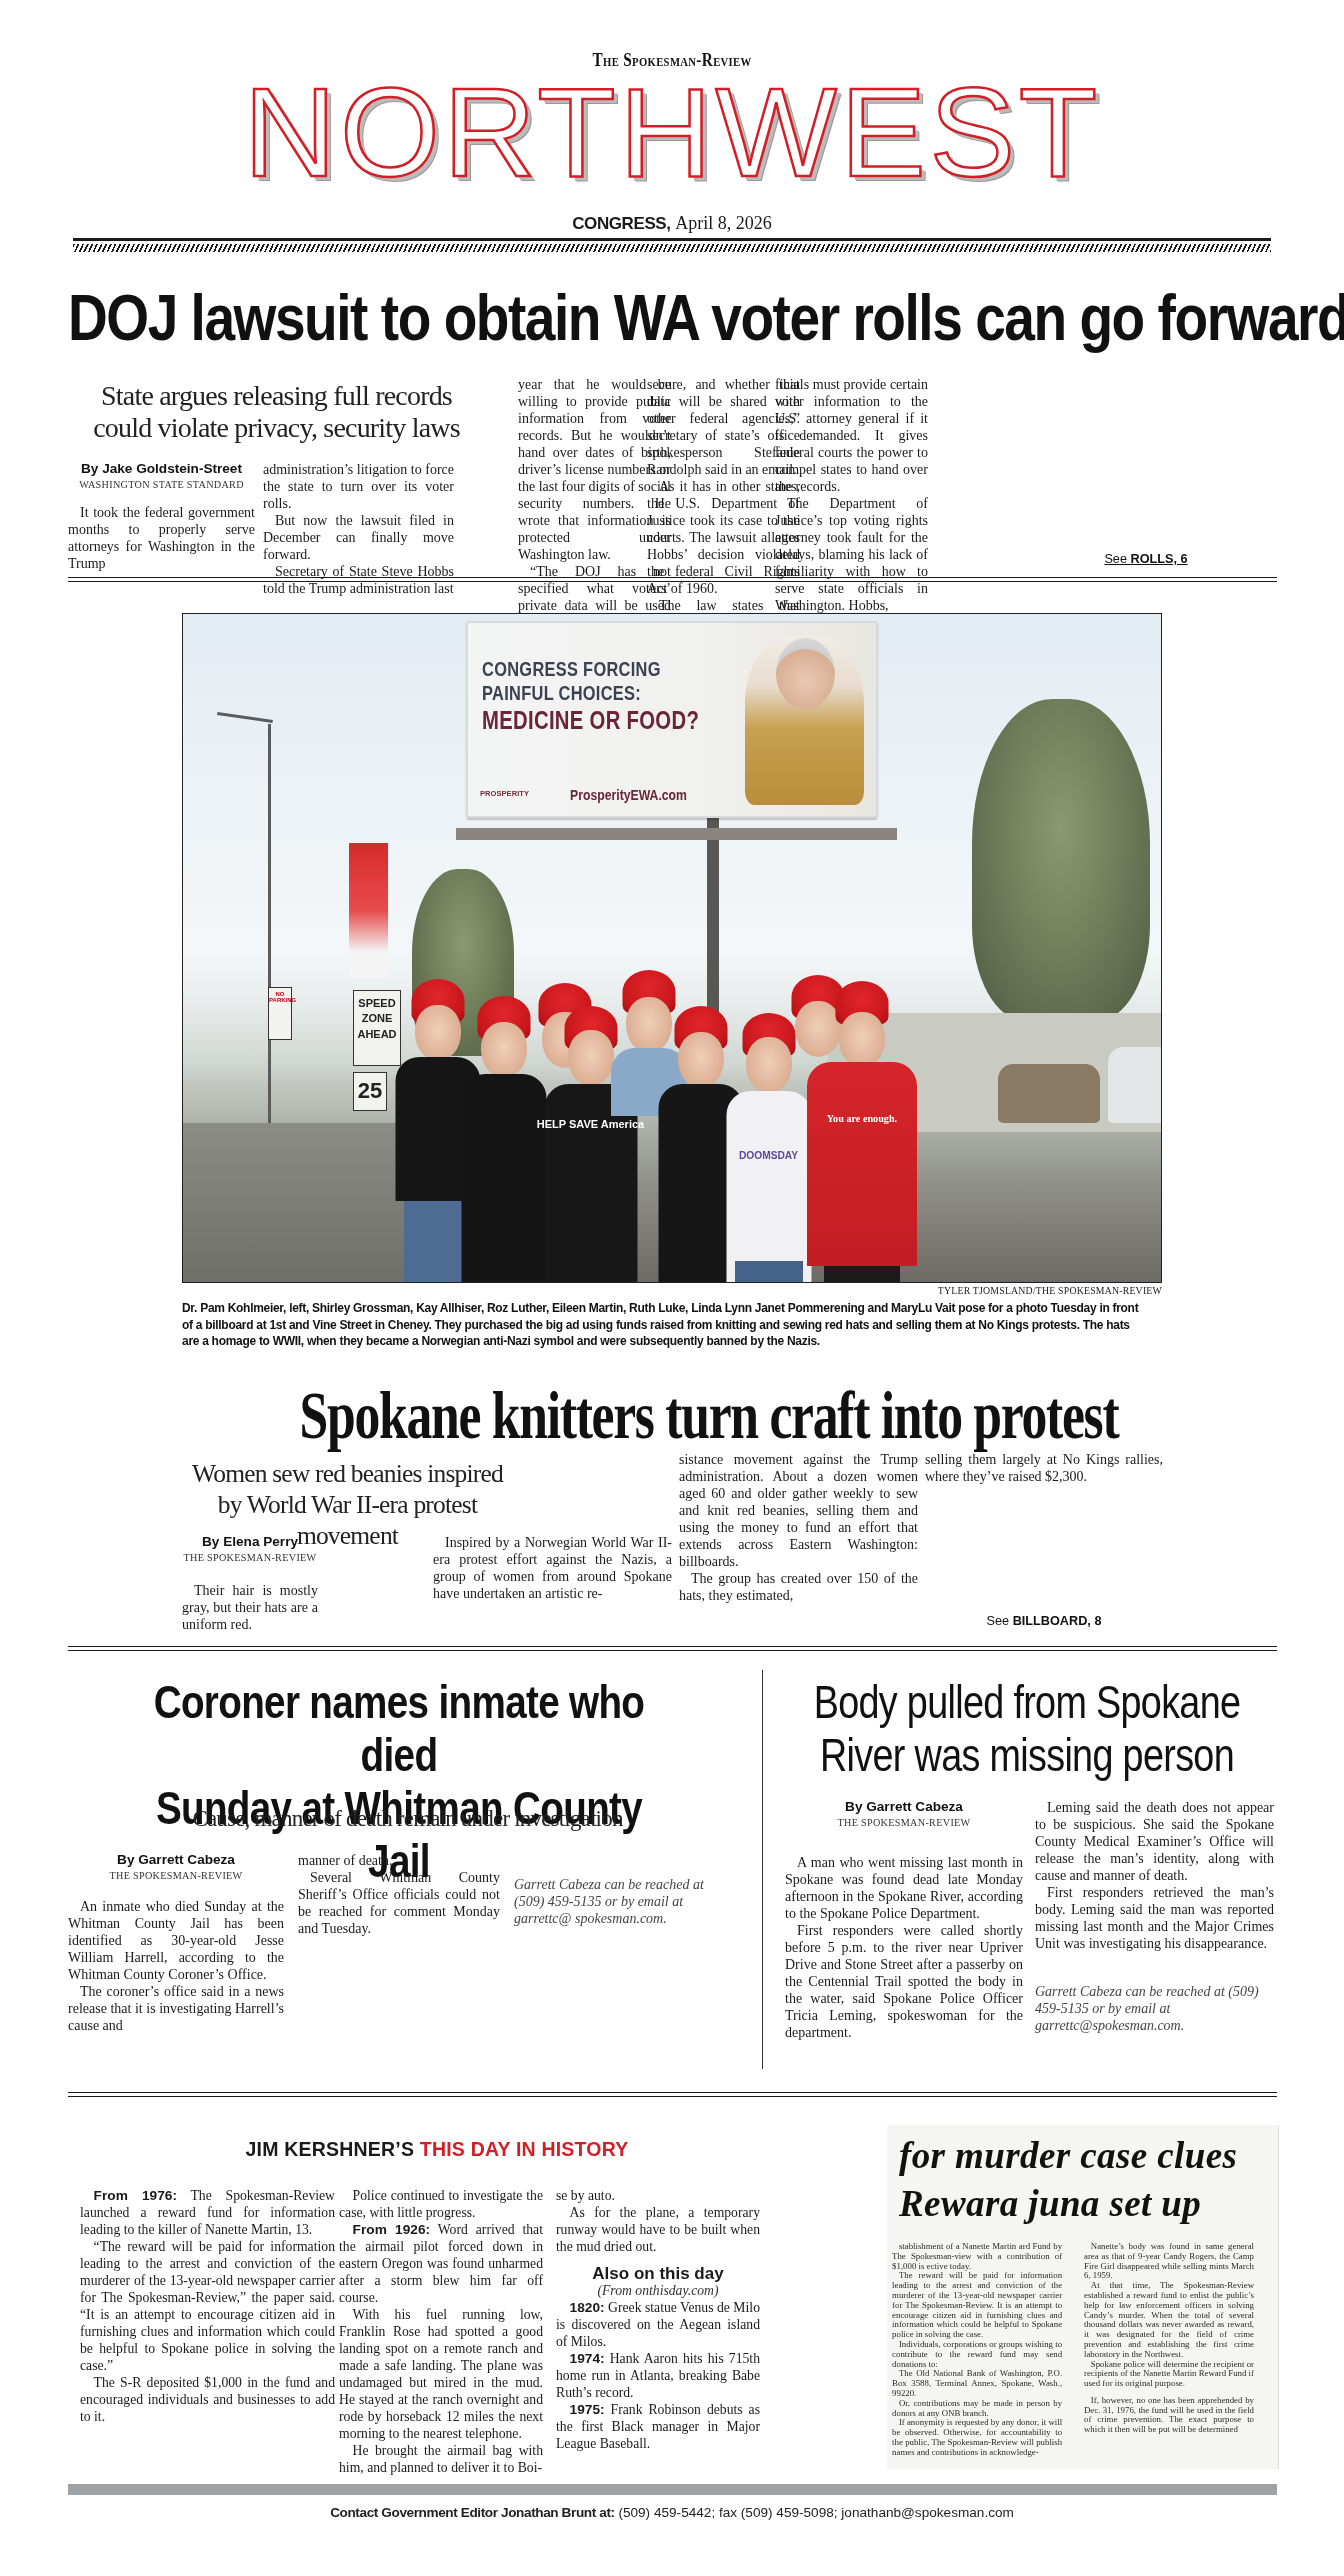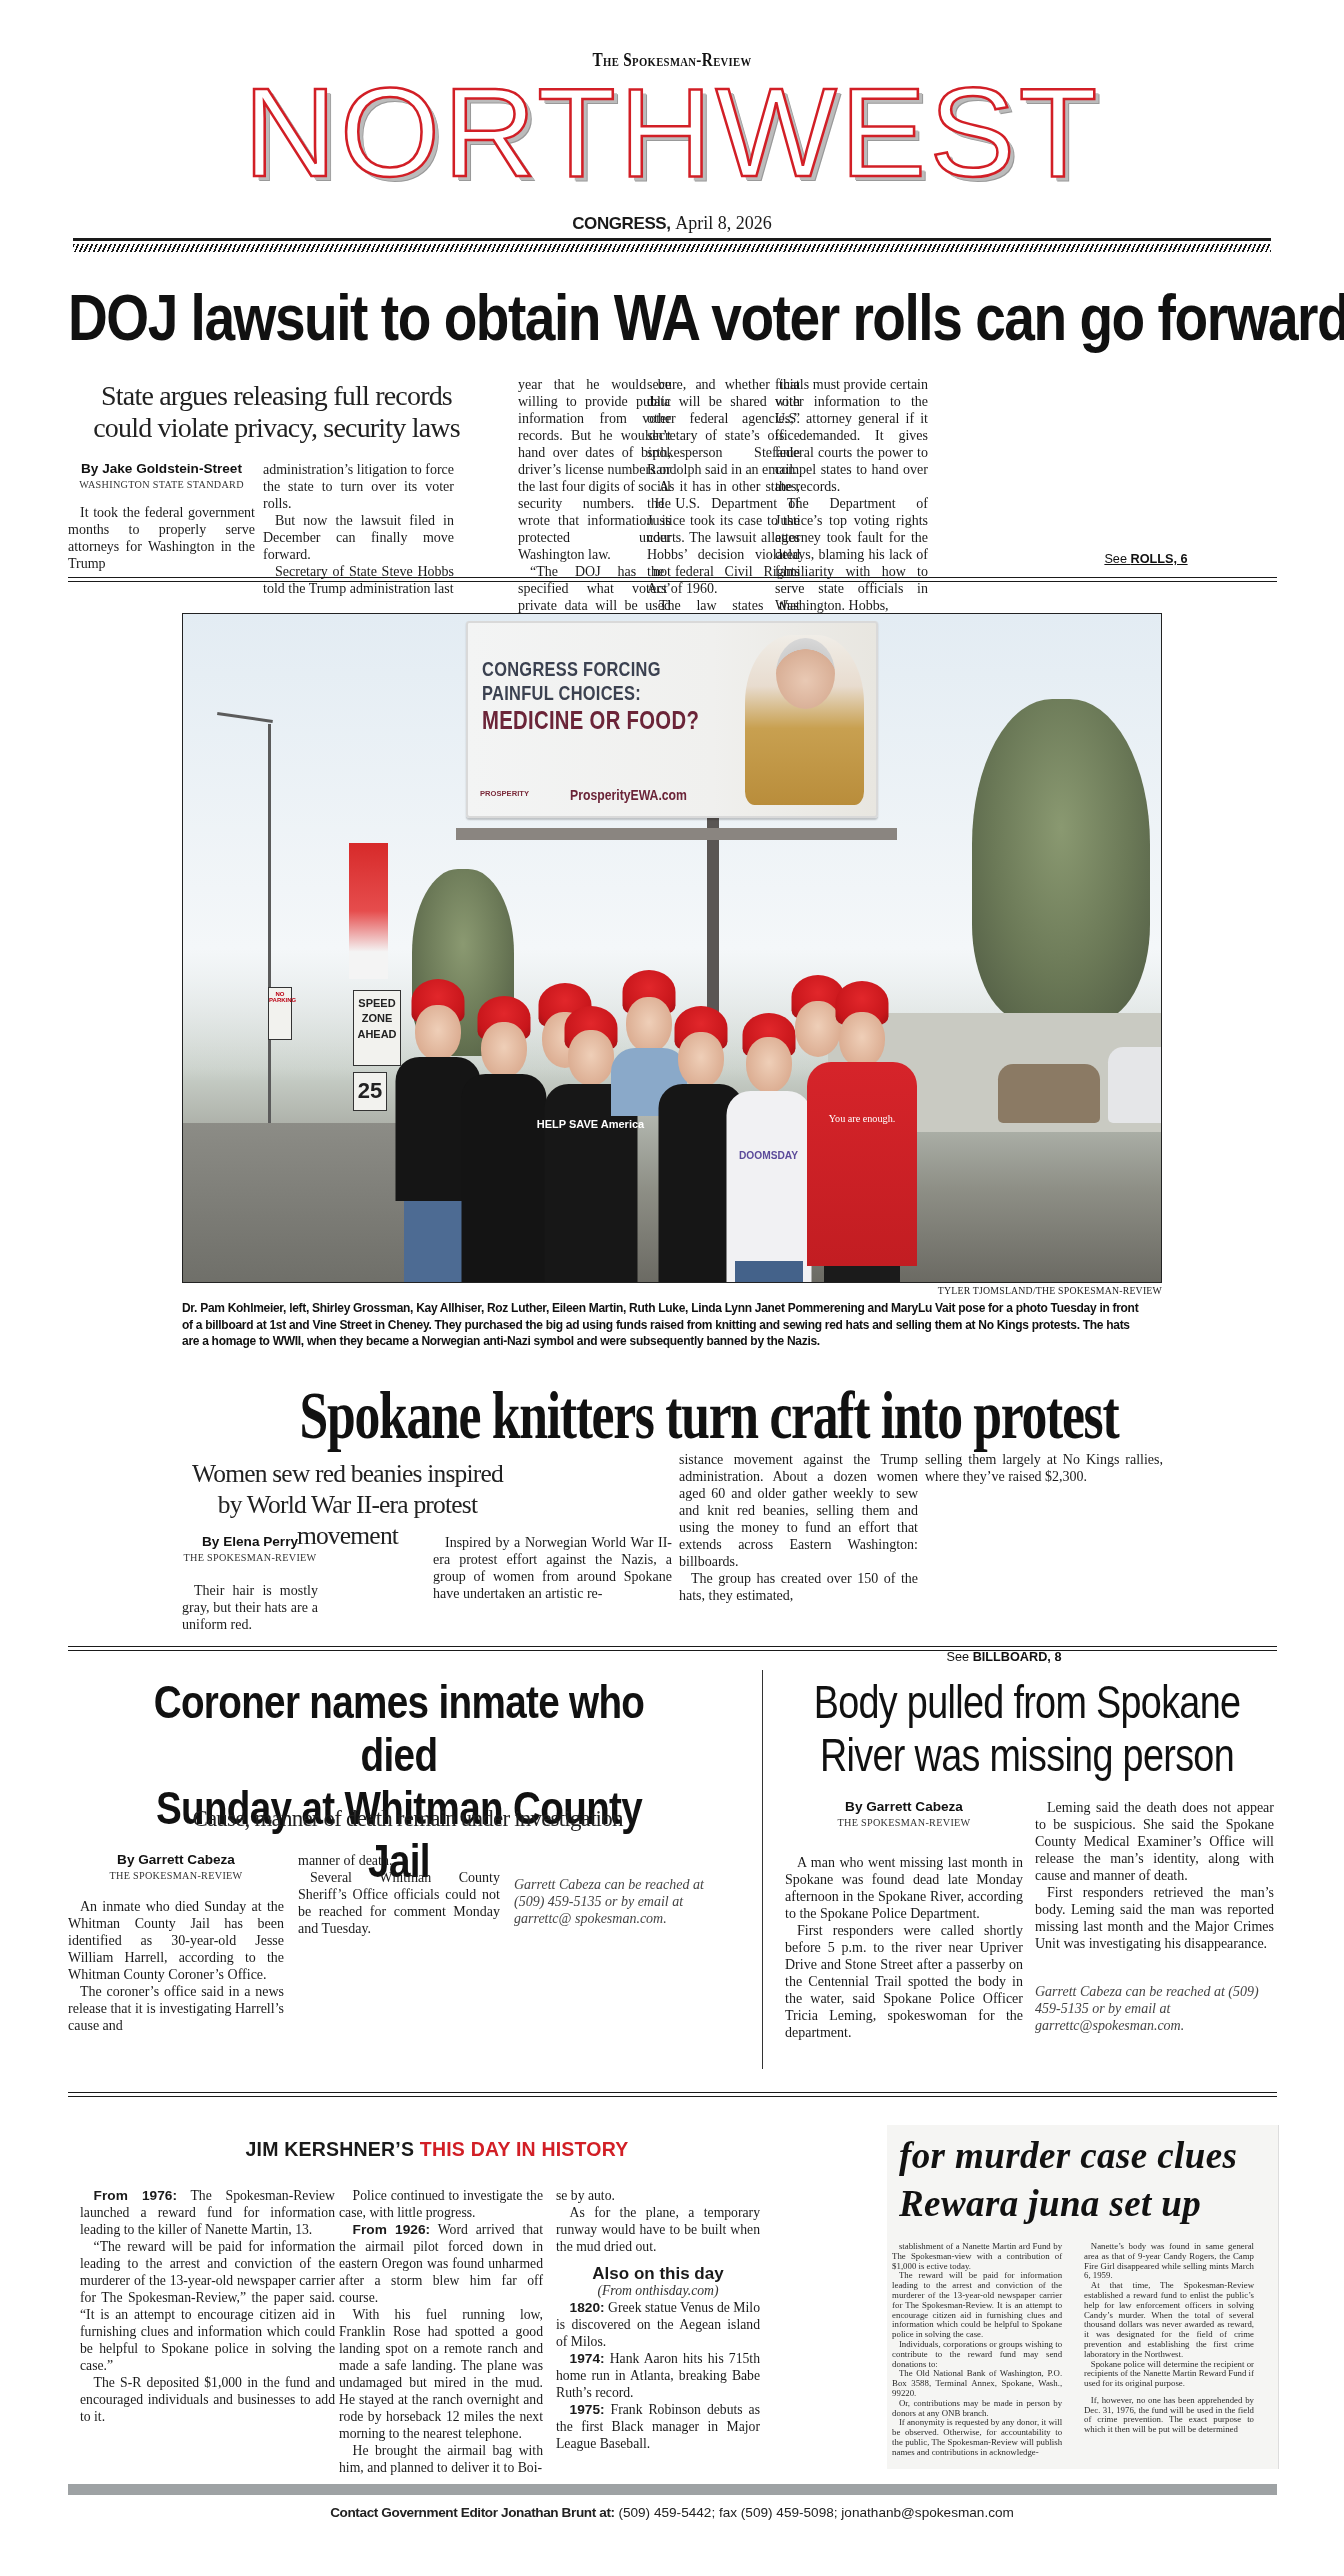--- a/index.html
+++ b/index.html
@@ -215,21 +215,21 @@
     <div class="legs" style="top:248px; width:68px; height:34px; background:#44628a;"></div>
   </div>
   <div class="person" style="left:601px; top:361px; width:68px; height:119px;">
     <div class="hat" style="top:0;"></div>
     <div class="face" style="top:25.5px;"></div>
   </div>
   <div class="person" style="left:624px; top:367px; width:110px; height:314px;">
     <div class="hat" style="top:0;"></div>
     <div class="face" style="top:31px;"></div>
     <div class="torso" style="top:81px; width:110px; height:204px; background:linear-gradient(180deg,#d6242a,#c21d22);">
-      <div class="shirt-print" style="top:51px; font-family:'Liberation Serif',serif; font-weight:normal; font-size:10.2px;">You are enough.</div>
+      <div class="shirt-print" style="top:51px; font-family:'Liberation Serif',serif; font-weight:bold; font-size:10.2px;">You are enough.</div>
     </div>
     <div class="legs" style="top:285px; width:76px; height:34px; background:#1b1b1b;"></div>
   </div>
 </div>
 
 <div class="abs credit">TYLER TJOMSLAND/THE SPOKESMAN-REVIEW</div>
 <div class="abs cutline">Dr. Pam Kohlmeier, left, Shirley Grossman, Kay Allhiser, Roz Luther, Eileen Martin, Ruth Luke, Linda Lynn Janet Pommerening and MaryLu Vait pose for a photo Tuesday in front of a billboard at 1st and Vine Street in Cheney. They purchased the big ad using funds raised from knitting and sewing red hats and selling them at No Kings protests. The hats are a homage to WWII, when they became a Norwegian anti-Nazi symbol and were subsequently banned by the Nazis.</div>
 
 <h1 class="abs h1-knit">Spokane knitters turn craft into protest</h1>
 
@@ -253,21 +253,21 @@
 <div class="abs col" style="left:679px; top:1451px; width:239px;">
   <p class="noind">sistance movement against the Trump administration. About a dozen women aged 60 and older gather weekly to sew and knit red beanies, selling them and using the money to fund an effort that extends across Eastern Washington: billboards.</p>
   <p>The group has created over 150 of the hats, they estimated,</p>
 </div>
 
 <div class="abs" style="left:925px; top:1451px; width:238px;">
   <div class="col">
     <p class="noind">selling them largely at No Kings rallies, where they’ve raised $2,300.</p>
   </div>
 </div>
-<div class="abs jump" style="left:885px; top:1614px; width:238px;margin-top:36px;">
+<div class="abs jump" style="left:925px; top:1614px; width:238px;">
   <span>See</span>
   <b>BILLBOARD, 8</b>
 </div>
 
 <div class="abs double-rule" style="left:68px; width:1209px; top:1646px;"></div>
 
 <div class="abs h1-coroner">
   <div>Coroner names inmate who died</div>
   <div>Sunday at Whitman County Jail</div>
 </div>

